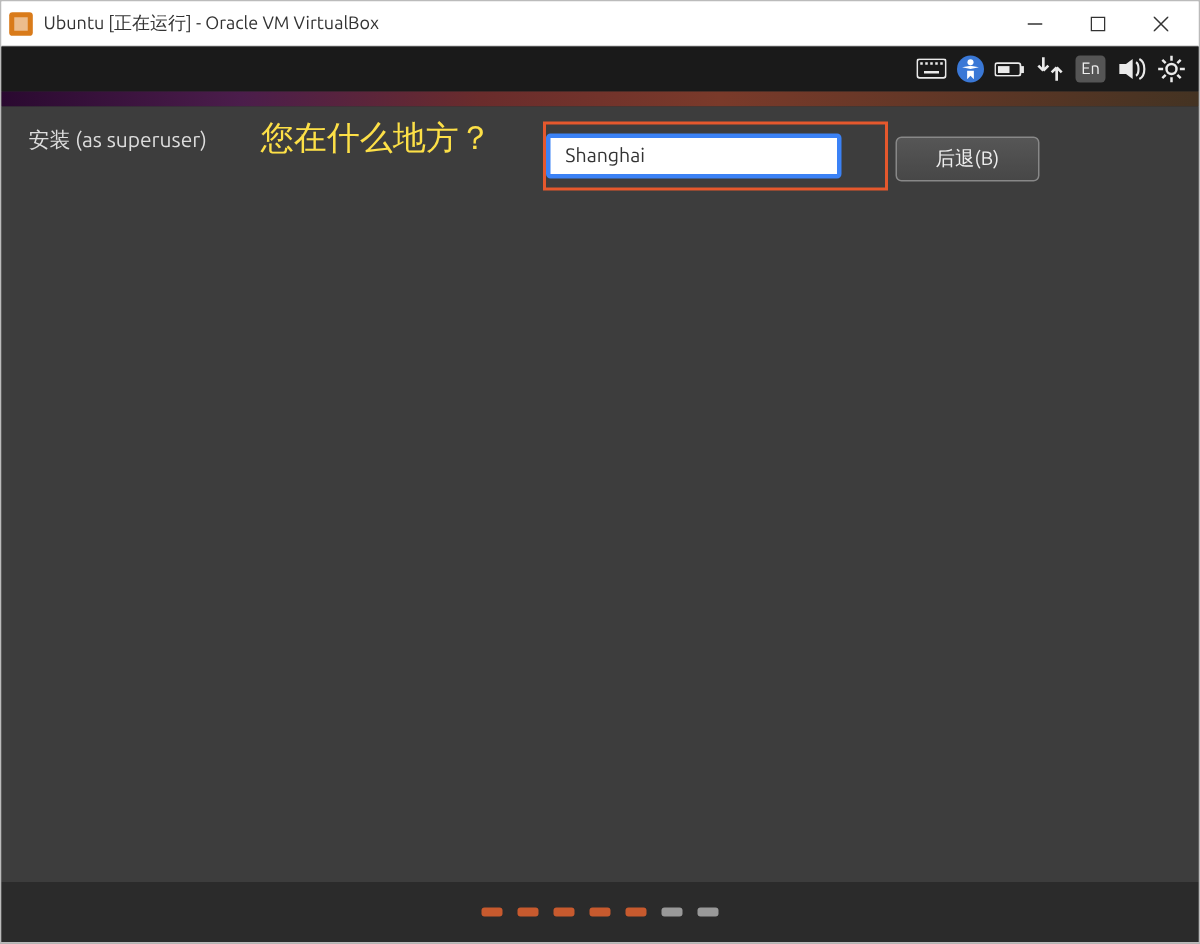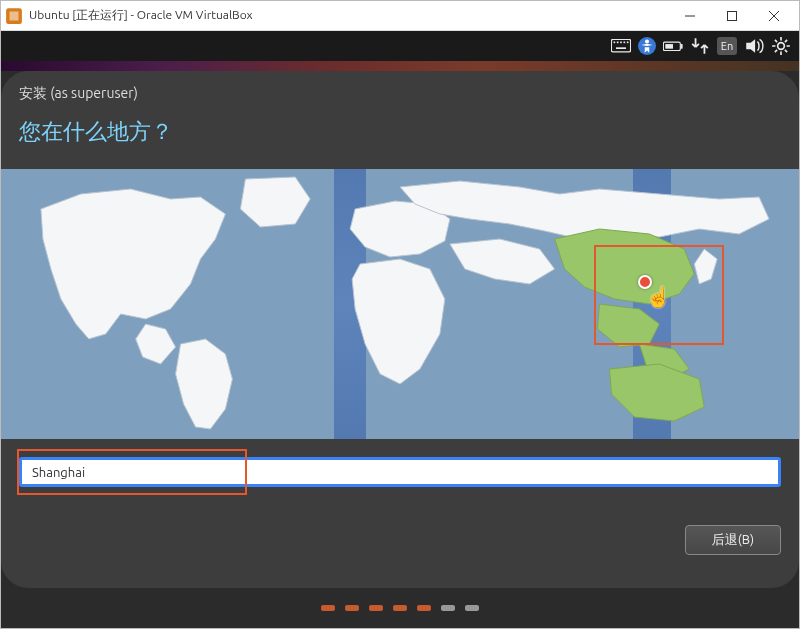--- a/index.html
+++ b/index.html
@@ -12,23 +12,23 @@
 .tb-btns { display:flex; }
 .tb-btn { width:42px; height:28px; display:flex; align-items:center; justify-content:center; color:#333; }
 
 .guest { flex:1; background:#2b2b2b; display:flex; flex-direction:column; position:relative; }
 
 .topbar { height:30px; background:#1a1a1a; display:flex; justify-content:flex-end; align-items:center; padding:0 8px; gap:7px; }
 .topbar .ico { width:20px; height:18px; display:flex; align-items:center; justify-content:center; color:#eaeaea; fill:#eaeaea; }
 
 .gradient-strip { height:10px; background:linear-gradient(90deg,#2a0930 0%,#4b1d4b 20%,#6a2c2c 40%,#7a3a2a 60%,#443322 100%); }
 
-.installer { flex:1; background:#3d3d3d; display:flex; flex-direction:column;border-radius:27px; }
+.installer { flex:1; background:#3d3d3d; display:flex; flex-direction:row; }
 .hdr { padding:14px 18px 8px; color:#ddd; font-size:14px; }
-.question { padding:6px 18px 22px; color:#7dd3fc; font-size:22px; }
+.question { padding:6px 18px 22px; color:#fde047; font-size:22px; }
 
 .map-wrap { position:relative; height:270px; background:#7f9fbf; overflow:hidden; }
 .map-wrap svg { position:absolute; inset:0; width:100%; height:100%; }
 .tz-band { position:absolute; top:0; bottom:0; background:linear-gradient(180deg,#3a64a8cc 0%,#4a74b8cc 50%,#3a64a8cc 100%); }
 .tz1 { left:333px; width:32px; opacity:.8; }
 .tz2 { left:632px; width:38px; opacity:.8; }
 .hili { position:absolute; border:2px solid #e5582d; background:rgba(229,88,45,0); }
 .hili-map { left:593px; top:76px; width:130px; height:100px; }
 .pin { position:absolute; left:637px; top:106px; width:14px; height:14px; border-radius:50%; background:#e94e3c; border:2px solid #fff; box-shadow:0 0 3px rgba(0,0,0,.4); }
 .cursor { position:absolute; left:645px; top:116px; font-size:20px; color:#222; text-shadow:0 0 2px #fff; pointer-events:none; }

